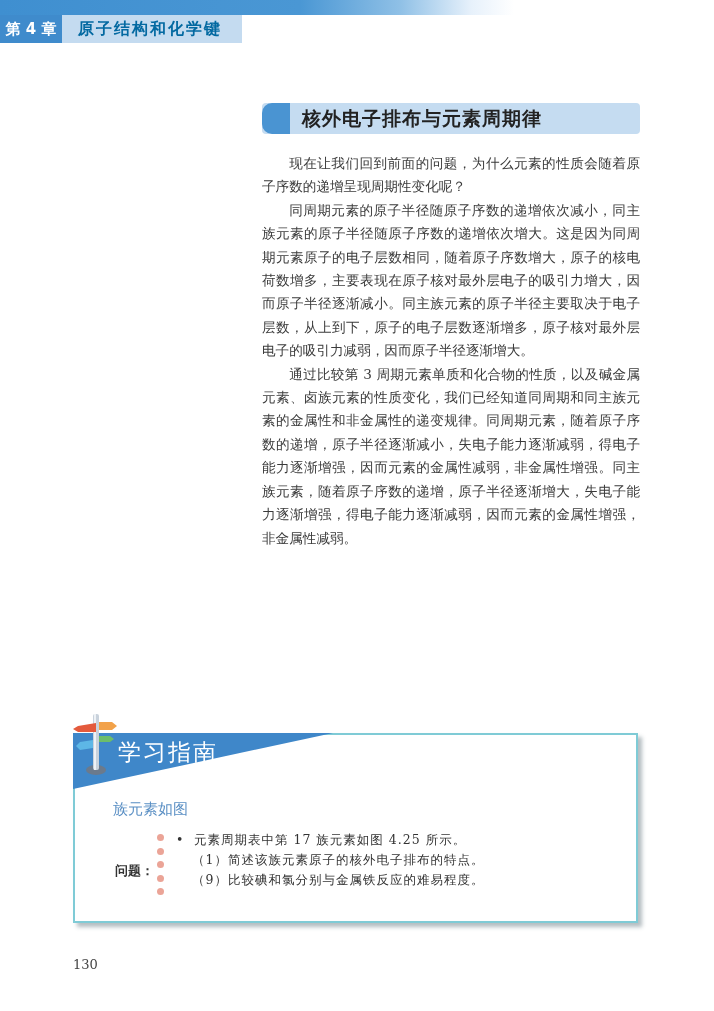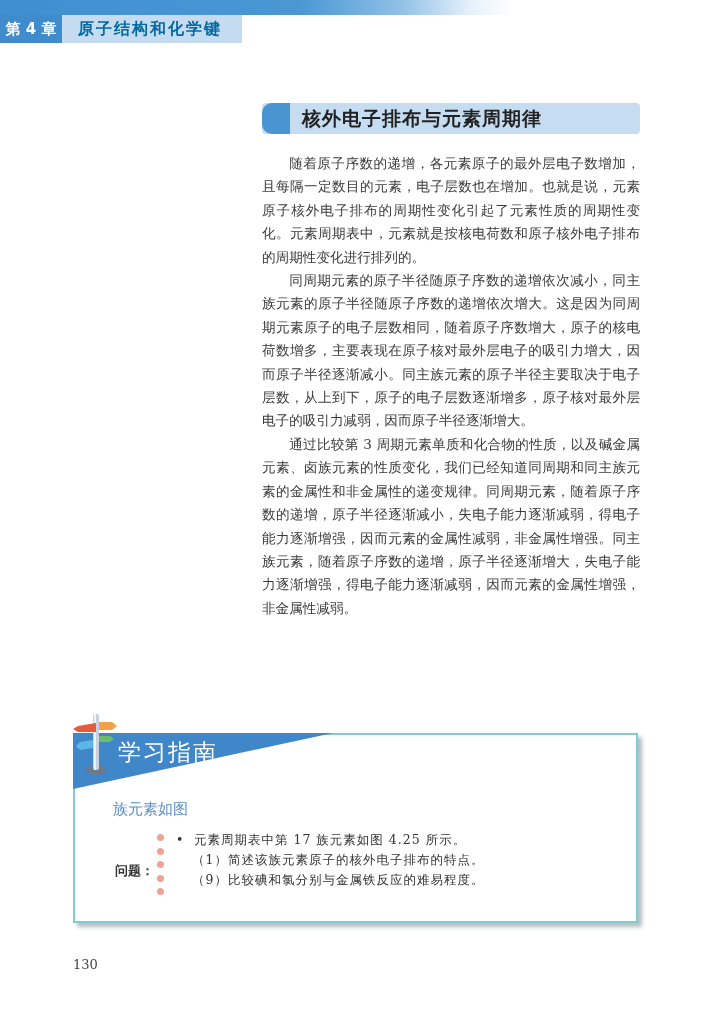--- a/index.html
+++ b/index.html
@@ -77,21 +77,21 @@
   <div class="chapter-num">第 4 章</div>
   <div class="chapter-title">原子结构和化学键</div>
 </div>
 
 <div class="section-heading">
   <div class="accent"></div>
   <div class="text">核外电子排布与元素周期律</div>
 </div>
 
 <div class="body-text">
-  <p>随着原子序数的递增，各元素原子的最外层电子数增加，且每隔一定数目的元素，电子层数也在增加。也就是说，元素原子核外电子排布的周期性变化引起了元素性质的周期性变化。元素周期表中，元素就是按核电荷数和原子核外电子排布的周期性变化进行排列的。</p>
+  <p>现在让我们回到前面的问题，为什么元素的性质会随着原子序数的递增呈现周期性变化呢？</p>
   <p>同周期元素的原子半径随原子序数的递增依次减小，同主族元素的原子半径随原子序数的递增依次增大。这是因为同周期元素原子的电子层数相同，随着原子序数增大，原子的核电荷数增多，主要表现在原子核对最外层电子的吸引力增大，因而原子半径逐渐减小。同主族元素的原子半径主要取决于电子层数，从上到下，原子的电子层数逐渐增多，原子核对最外层电子的吸引力减弱，因而原子半径逐渐增大。</p>
   <p>通过比较第 3 周期元素单质和化合物的性质，以及碱金属元素、卤族元素的性质变化，我们已经知道同周期和同主族元素的金属性和非金属性的递变规律。同周期元素，随着原子序数的递增，原子半径逐渐减小，失电子能力逐渐减弱，得电子能力逐渐增强，因而元素的金属性减弱，非金属性增强。同主族元素，随着原子序数的递增，原子半径逐渐增大，失电子能力逐渐增强，得电子能力逐渐减弱，因而元素的金属性增强，非金属性减弱。</p>
 </div>
 
 <div class="guide-box">
   <div class="guide-banner"></div>
 </div>
 <svg class="signpost" viewBox="0 0 56 70">
   <ellipse cx="28" cy="62" rx="10" ry="5" fill="#6b7a8c"></ellipse>
   <rect x="25" y="6" width="6" height="56" rx="2" fill="#c9d2dc"></rect>

